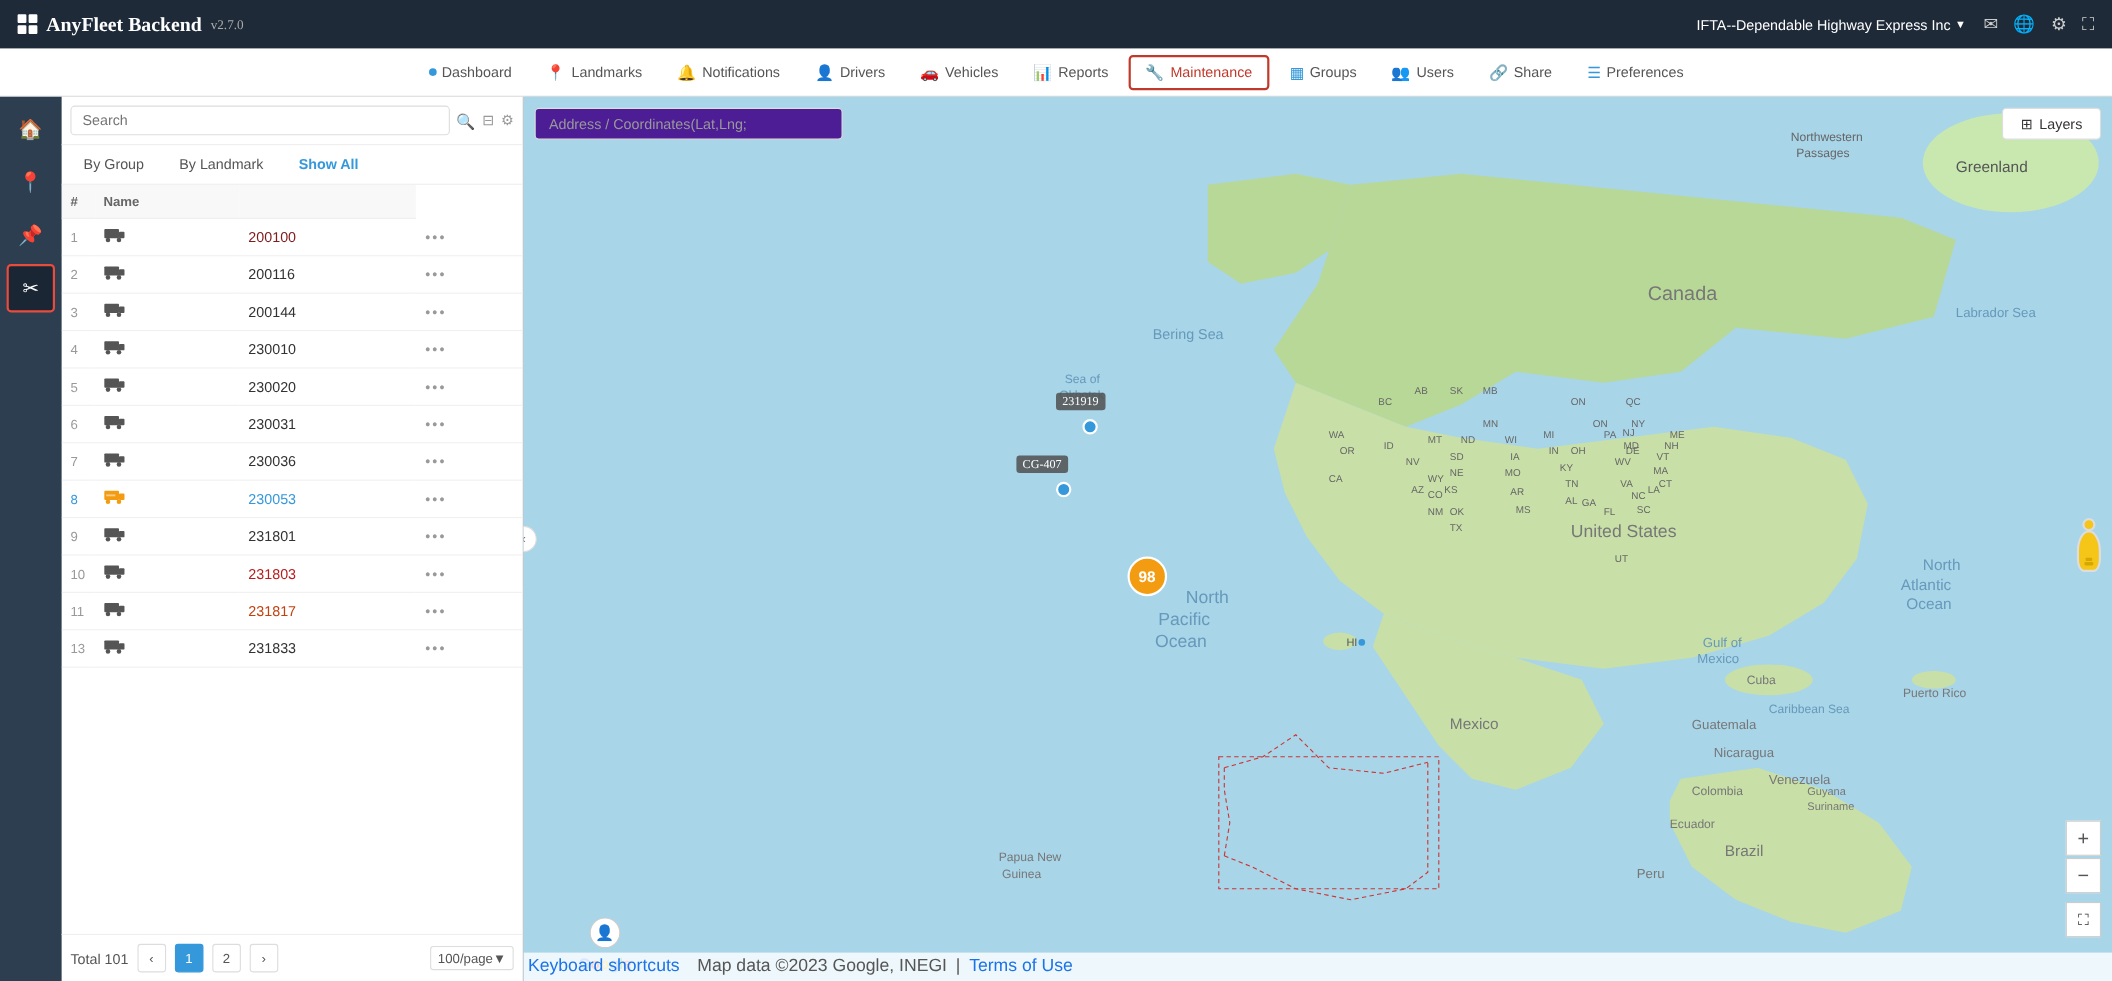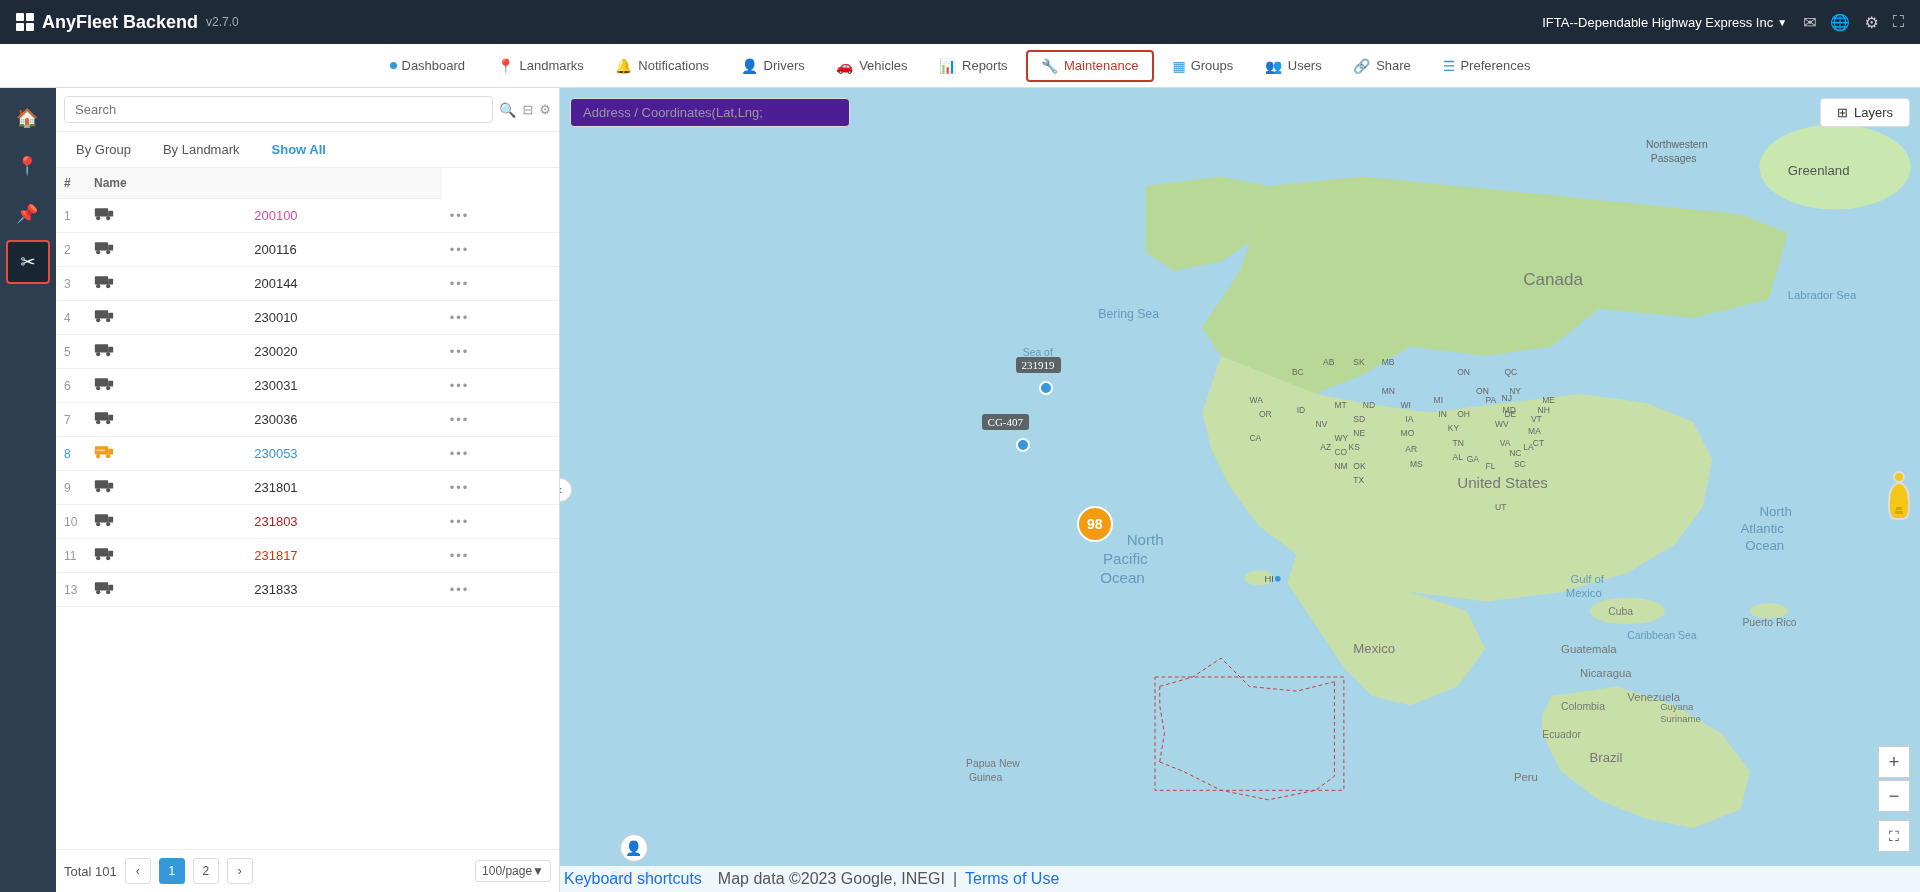--- a/index.html
+++ b/index.html
@@ -14,20 +14,21 @@
       padding: 0 16px;
       gap: 12px;
     }
     .topbar-logo {
       display: flex;
       align-items: center;
       gap: 8px;
       color: white;
       font-size: 18px;
       font-weight: bold;
+      font-family: Liberation Serif, serif;
     }
     .topbar-logo .version {
       font-size: 12px;
       color: #aaa;
       font-weight: normal;
     }
     .topbar-grid-icon {
       display: grid;
       grid-template-columns: 1fr 1fr;
       gap: 2px;
@@ -118,21 +119,21 @@
       border-radius: 4px;
     }
     .sidebar-icon-item.active-icon {
       background: #1a2634;
       border: 2px solid #e74c3c;
       color: white;
     }
 
     
     .vehicle-panel {
-      width: 504px;
+      width: 420px;
       background: white;
       border-right: 1px solid #ddd;
       display: flex;
       flex-direction: column;
     }
     .panel-search {
       padding: 8px;
       display: flex;
       align-items: center;
       gap: 6px;
@@ -538,21 +539,21 @@
         <tbody id="vehicle-tbody">
         <tr>
       <td class="row-num" style="color:#999">1</td>
       <td><svg width="20" height="16" viewBox="0 0 24 18" fill="#555" xmlns="http://www.w3.org/2000/svg">
       <rect x="1" y="2" width="16" height="10" rx="1"></rect>
       <rect x="17" y="5" width="6" height="7" rx="1"></rect>
       <circle cx="5" cy="14" r="2.5" fill="#555"></circle>
       <circle cx="17" cy="14" r="2.5" fill="#555"></circle>
 
     </svg></td>
-      <td style="color:#ec4899">200100</td>
+      <td style="color:#7f1d1d">200100</td>
       <td><span class="dots-menu">•••</span></td>
     </tr>
             <tr>
       <td class="row-num" style="color:#999">2</td>
       <td><svg width="20" height="16" viewBox="0 0 24 18" fill="#555" xmlns="http://www.w3.org/2000/svg">
       <rect x="1" y="2" width="16" height="10" rx="1"></rect>
       <rect x="17" y="5" width="6" height="7" rx="1"></rect>
       <circle cx="5" cy="14" r="2.5" fill="#555"></circle>
       <circle cx="17" cy="14" r="2.5" fill="#555"></circle>
 

